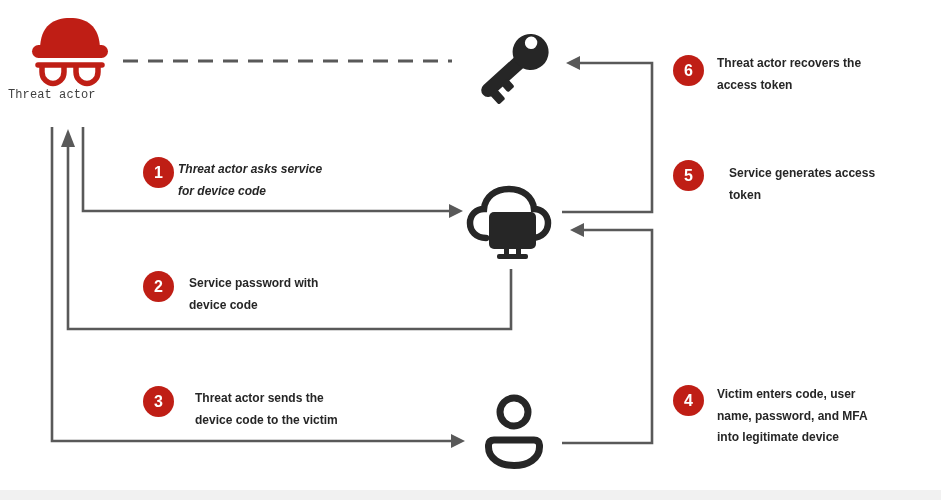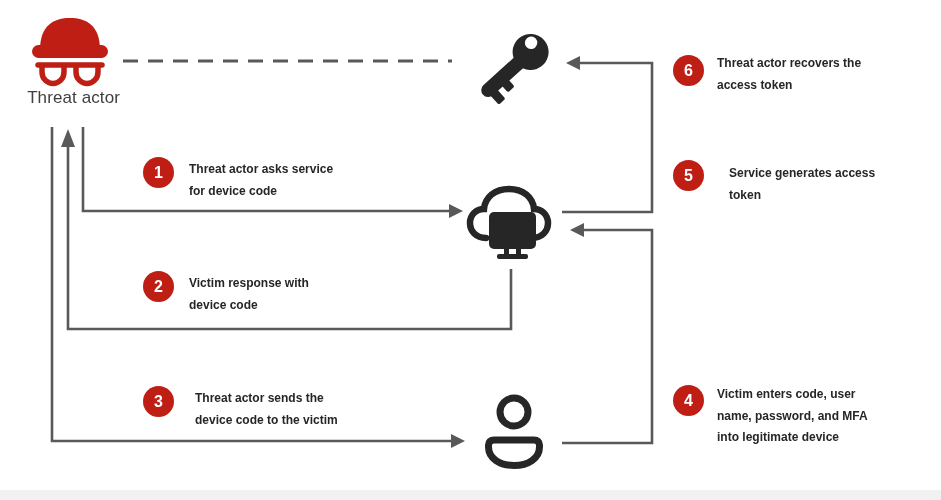--- a/index.html
+++ b/index.html
@@ -11,22 +11,22 @@
     --footer:#f1f1f1;
   }
   html,body{margin:0;padding:0;background:#fff;}
   .canvas{
     position:relative;width:941px;height:500px;background:#ffffff;overflow:hidden;
     font-family:"Liberation Sans",sans-serif;
   }
   .connectors{position:absolute;left:0;top:0;}
   .icon-svg{position:absolute;}
   .actor-label{
-    position:absolute;color:var(--muted);font-size:17px;font-weight:400;
-    text-align:right;letter-spacing:0.1px;
+    position:absolute;color:var(--muted);font-size:12px;font-weight:400;
+    text-align:left;letter-spacing:0.1px;font-family:Liberation Mono, monospace;
   }
   .step{position:absolute;}
   .badge{
     position:absolute;width:31px;height:31px;border-radius:50%;
     background:var(--red);color:#ffffff;font-size:16px;font-weight:700;
     display:flex;align-items:center;justify-content:center;line-height:1;
   }
   .step-text{
     position:absolute;color:var(--text);font-size:12px;font-weight:700;
     line-height:21.5px;white-space:pre-line;letter-spacing:0px;
@@ -85,27 +85,27 @@
     <rect x="31" y="72" width="31" height="5" rx="2" fill="var(--ink)"></rect>
   </svg>
 
   <svg class="icon-svg" style="left:484px;top:394px;" width="62" height="78" viewBox="0 0 62 78">
     <circle cx="30" cy="18" r="14" fill="none" stroke="var(--ink)" stroke-width="7"></circle>
     <path d="M10,46 H50 C53.5,46 55.5,48 55.5,51 L55.5,53 C55.5,64.5 44,71.5 30,71.5 C16,71.5 4.5,64.5 4.5,53 L4.5,51 C4.5,48 6.5,46 10,46 Z" fill="none" stroke="var(--ink)" stroke-width="7"></path>
   </svg>
 
   <div class="step">
     <div class="badge" style="left:143px;top:157px;">1</div>
-    <div class="step-text" style="left:189px;top:159px;width:250px;">Threat actor asks service
+    <div class="step-text" style="left:178px;top:159px;width:250px;font-style:italic;">Threat actor asks service
 for device code</div>
   </div>
 
   <div class="step">
     <div class="badge" style="left:143px;top:271px;">2</div>
-    <div class="step-text" style="left:189px;top:273px;width:250px;">Victim response with
+    <div class="step-text" style="left:189px;top:273px;width:250px;">Service password with
 device code</div>
   </div>
 
   <div class="step">
     <div class="badge" style="left:143px;top:386px;">3</div>
     <div class="step-text" style="left:195px;top:388px;width:260px;">Threat actor sends the
 device code to the victim</div>
   </div>
 
   <div class="step">

